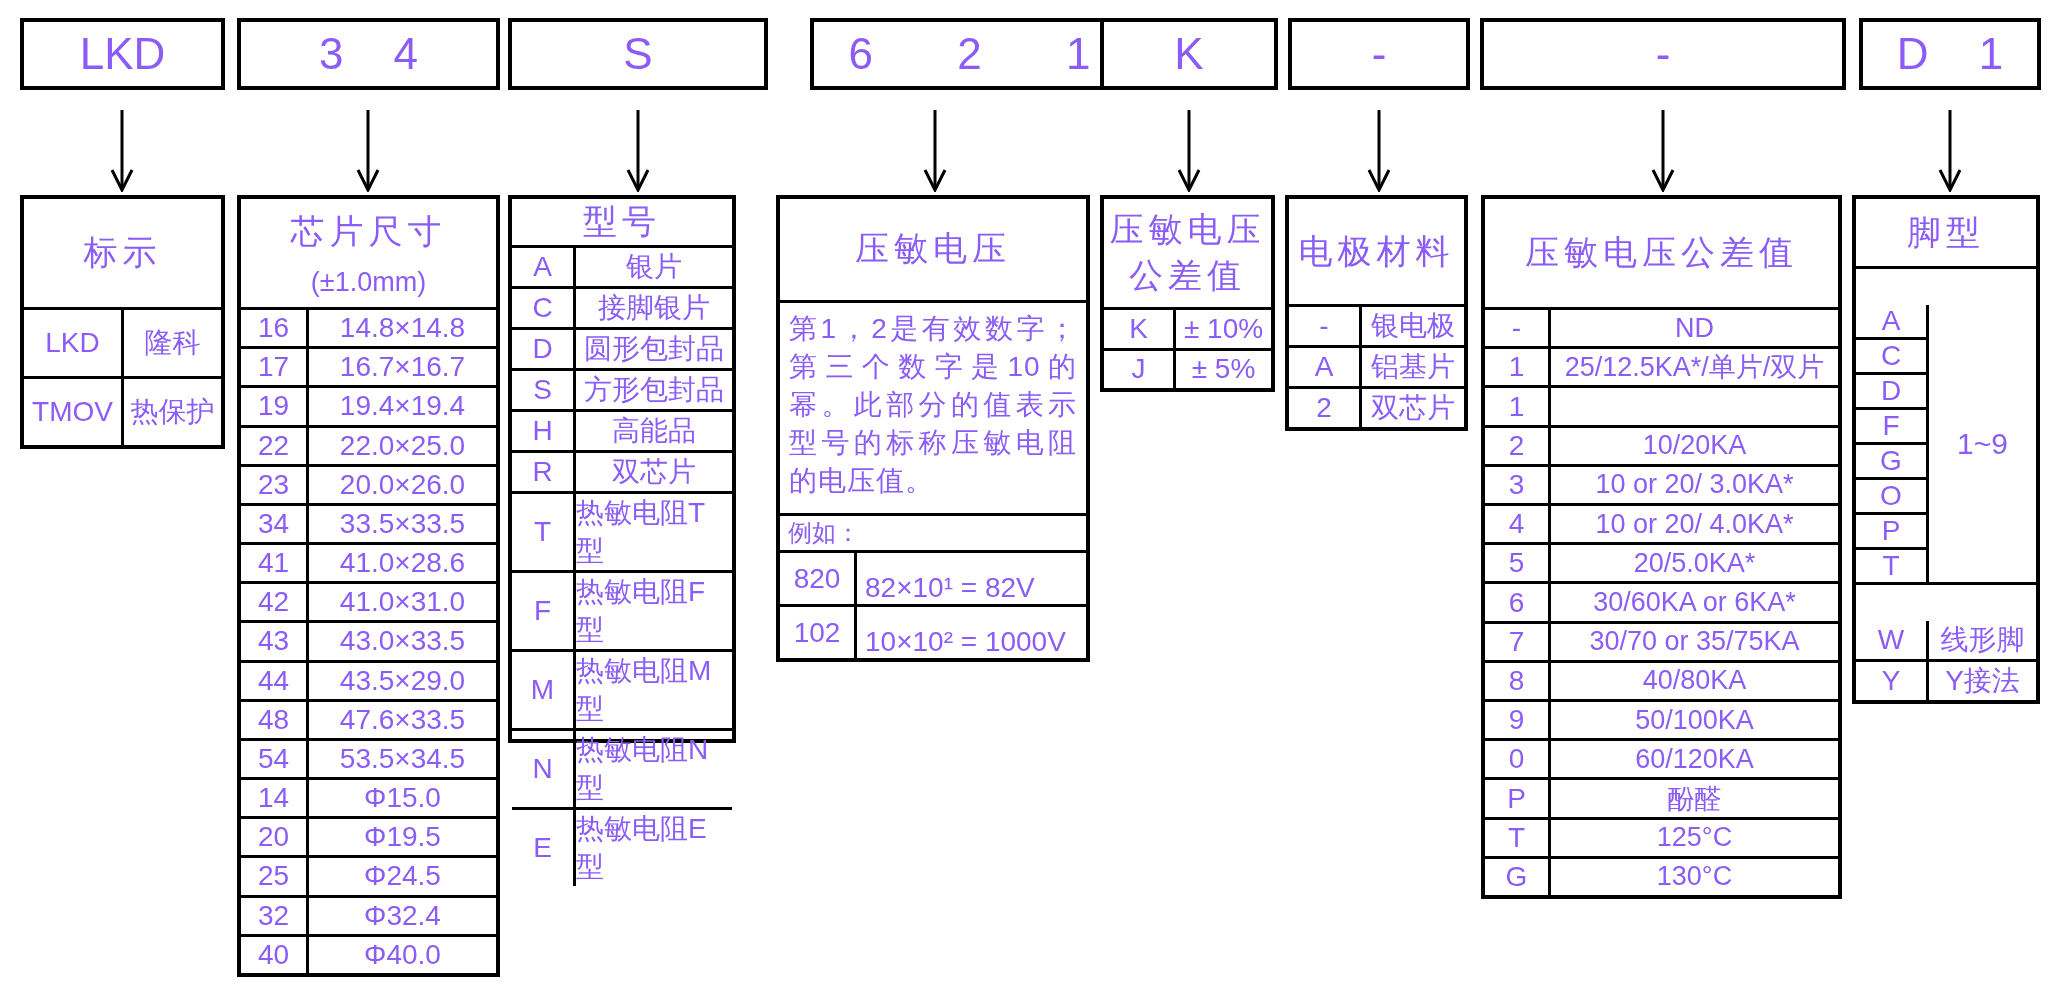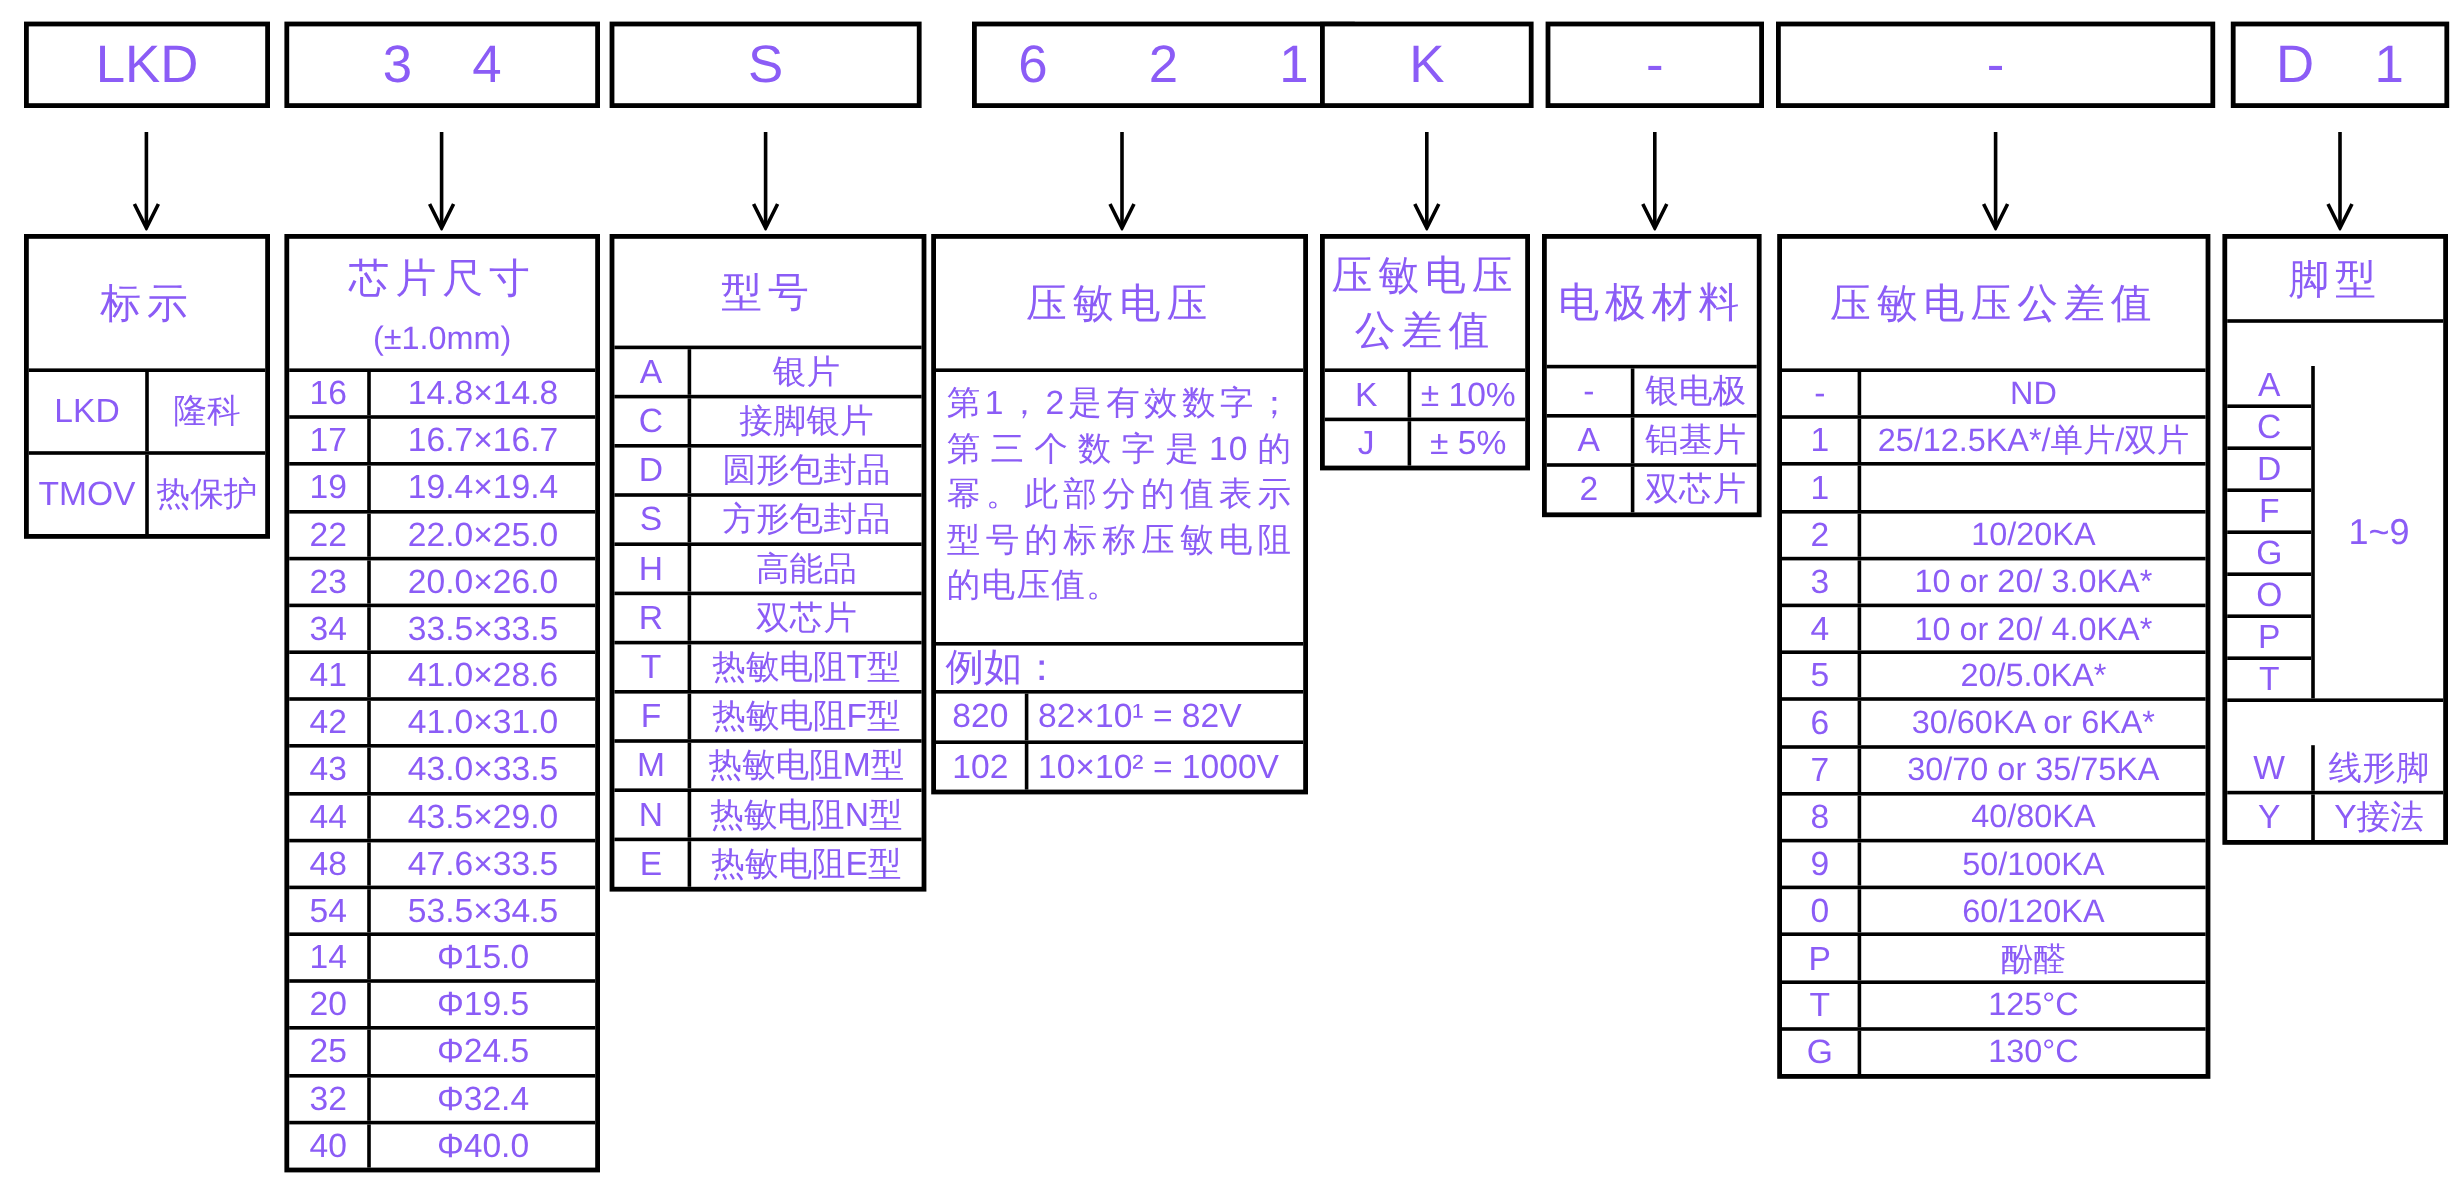--- a/index.html
+++ b/index.html
@@ -33,43 +33,43 @@
   .thead .t-sub    { font-size:27px; letter-spacing:0; margin-top:12px; }
   .rows { display:flex; flex-direction:column; }
   .row  { flex:1; display:flex; border-bottom:3px solid #000; box-sizing:border-box; }
   .rows .row:last-child { border-bottom:none; }
   .cell { display:flex; align-items:center; justify-content:center; font-size:28px; box-sizing:border-box; }
   .cell.code { width:var(--c1); border-right:3px solid #000; flex:none; }
   .cell.val  { flex:1; }
 
   .t1 { left:20px;   width:205px; height:254px; --c1:100px; }
   .t2 { left:237px;  width:263px; height:782px; --c1:68px;  }
-  .t3 { left:508px;  width:264px; height:548px; --c1:64px;  }
+  .t3 { left:508px;  width:228px; height:548px; --c1:64px;  }
   .t4 { left:776px;  width:314px; height:467px; --c1:77px;  }
   .t5 { left:1100px; width:175px; height:197px; --c1:72px;  }
   .t6 { left:1285px; width:183px; height:236px; --c1:73px;  }
   .t7 { left:1481px; width:361px; height:704px; --c1:66px;  }
   .t8 { left:1852px; width:188px; height:509px;gap:36px; --c1:73px;  }
 
   .t2 .rows, .t3 .rows, .t7 .rows { flex:1; }
   .t1 .rows, .t5 .rows, .t6 .rows { flex:1; }
   .t7 .cell.val { font-size:27px; }
 
   
   .t4-desc {
     height:228px; box-sizing:border-box; border-bottom:3px solid #000;
     font-size:28px; line-height:38px; text-align:justify; letter-spacing:1px;
     padding:7px 9px 0 9px; overflow:hidden;
   }
   .t4-exlabel {
     height:40px; box-sizing:border-box; border-bottom:3px solid #000;
-    display:flex; align-items:center; font-size:32px; padding-left:8px;
+    display:flex; align-items:center; font-size:24px; padding-left:8px;
   }
   .t4 .rows { flex:1; }
-  .t4 .cell.val { justify-content:flex-start; padding-left:8px; }
+  .t4 .cell.val { justify-content:flex-start; padding-left:8px;margin-top:19px; }
 
   
   .t8-merge { height:312px; box-sizing:border-box; border-bottom:3px solid #000; display:flex; }
   .t8-codes { width:73px; flex:none; border-right:3px solid #000; box-sizing:border-box; display:flex; flex-direction:column; }
   .t8-code  { flex:1; display:flex; align-items:center; justify-content:center; font-size:28px; border-bottom:3px solid #000; box-sizing:border-box; }
   .t8-codes .t8-code:last-child { border-bottom:none; }
   .t8-range { flex:1; display:flex; align-items:center; justify-content:center; font-size:30px; }
   .t8 .rows { flex:1; }
 </style>
 </head>

